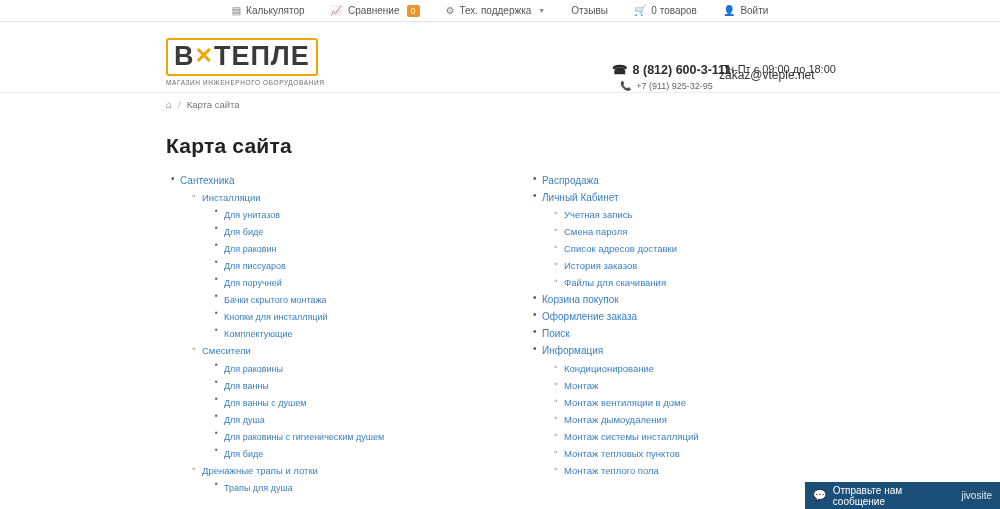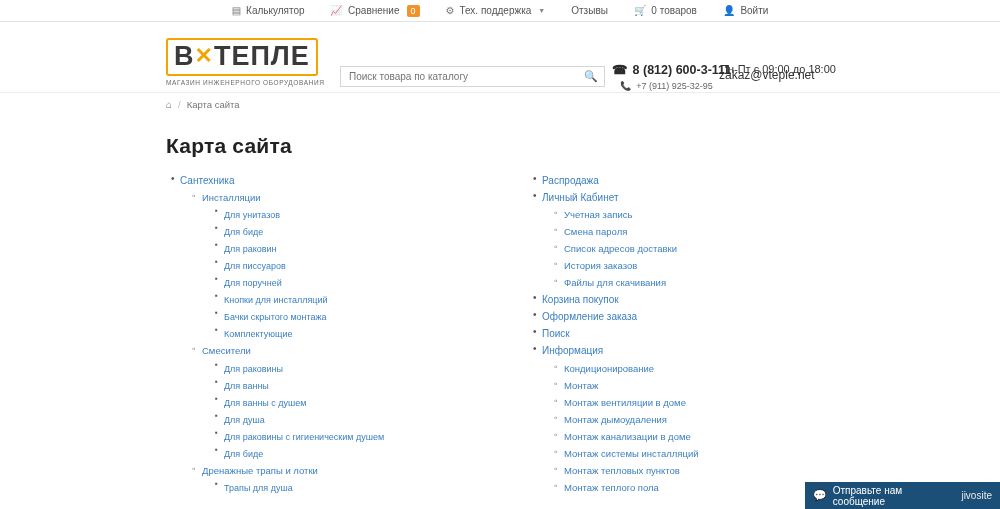--- a/index.html
+++ b/index.html
@@ -224,24 +224,20 @@
 
   <div class="logo-wrap">
     <div class="logo-box">
       <div class="logo-text">
         <span class="v">В</span><span class="logo-x">✕</span><span>ТЕПЛЕ</span>
       </div>
     </div>
     <div class="logo-sub">МАГАЗИН ИНЖЕНЕРНОГО ОБОРУДОВАНИЯ</div>
   </div>
 
-  <div class="search-wrap">
-    <input type="text" placeholder="Поиск товара по каталогу" style="">
-    <span class="search-icon">🔍</span>
-  </div>
 
   <div class="contacts">
     <div class="phone-main">
       <span>☎</span>
       <span>8 (812) 600-3-111</span>
     </div>
     <div class="phone-second">
       <span>📞</span>
       <span>+7 (911) 925-32-95</span>
     </div>
@@ -262,22 +258,22 @@
 <div class="sitemap">
   <div class="col left">
     <ul class="lvl1" id="col-left">
         <li><span class="lbl">Сантехника</span><ul class="lvl2">
             <li><span class="lbl">Инсталляции</span><ul class="lvl3">
                 <li><span class="lbl">Для унитазов</span></li>
                 <li><span class="lbl">Для биде</span></li>
                 <li><span class="lbl">Для раковин</span></li>
                 <li><span class="lbl">Для писсуаров</span></li>
                 <li><span class="lbl">Для поручней</span></li>
+                <li><span class="lbl">Бачки скрытого монтажа</span></li>
                 <li><span class="lbl">Кнопки для инсталляций</span></li>
-                <li><span class="lbl">Бачки скрытого монтажа</span></li>
                 <li><span class="lbl">Комплектующие</span></li>
               </ul></li>
             <li><span class="lbl">Смесители</span><ul class="lvl3">
                 <li><span class="lbl">Для раковины</span></li>
                 <li><span class="lbl">Для ванны</span></li>
                 <li><span class="lbl">Для ванны с душем</span></li>
                 <li><span class="lbl">Для душа</span></li>
                 <li><span class="lbl">Для раковины с гигиеническим душем</span></li>
                 <li><span class="lbl">Для биде</span></li>
               </ul></li>
@@ -298,21 +294,20 @@
             <li><span class="lbl">Файлы для скачивания</span></li>
           </ul></li>
         <li><span class="lbl">Корзина покупок</span></li>
         <li><span class="lbl">Оформление заказа</span></li>
         <li><span class="lbl">Поиск</span></li>
         <li><span class="lbl">Информация</span><ul class="lvl2">
             <li><span class="lbl">Кондиционирование</span></li>
             <li><span class="lbl">Монтаж</span></li>
             <li><span class="lbl">Монтаж вентиляции в доме</span></li>
             <li><span class="lbl">Монтаж дымоудаления</span></li>
-            <li><span class="lbl">Монтаж канализации в доме</span></li>
             <li><span class="lbl">Монтаж системы инсталляций</span></li>
             <li><span class="lbl">Монтаж тепловых пунктов</span></li>
             <li><span class="lbl">Монтаж теплого пола</span></li>
           </ul></li>
       </ul>
   </div>
 </div>
 
 <div class="chat">
   <span class="bubble">💬</span>

